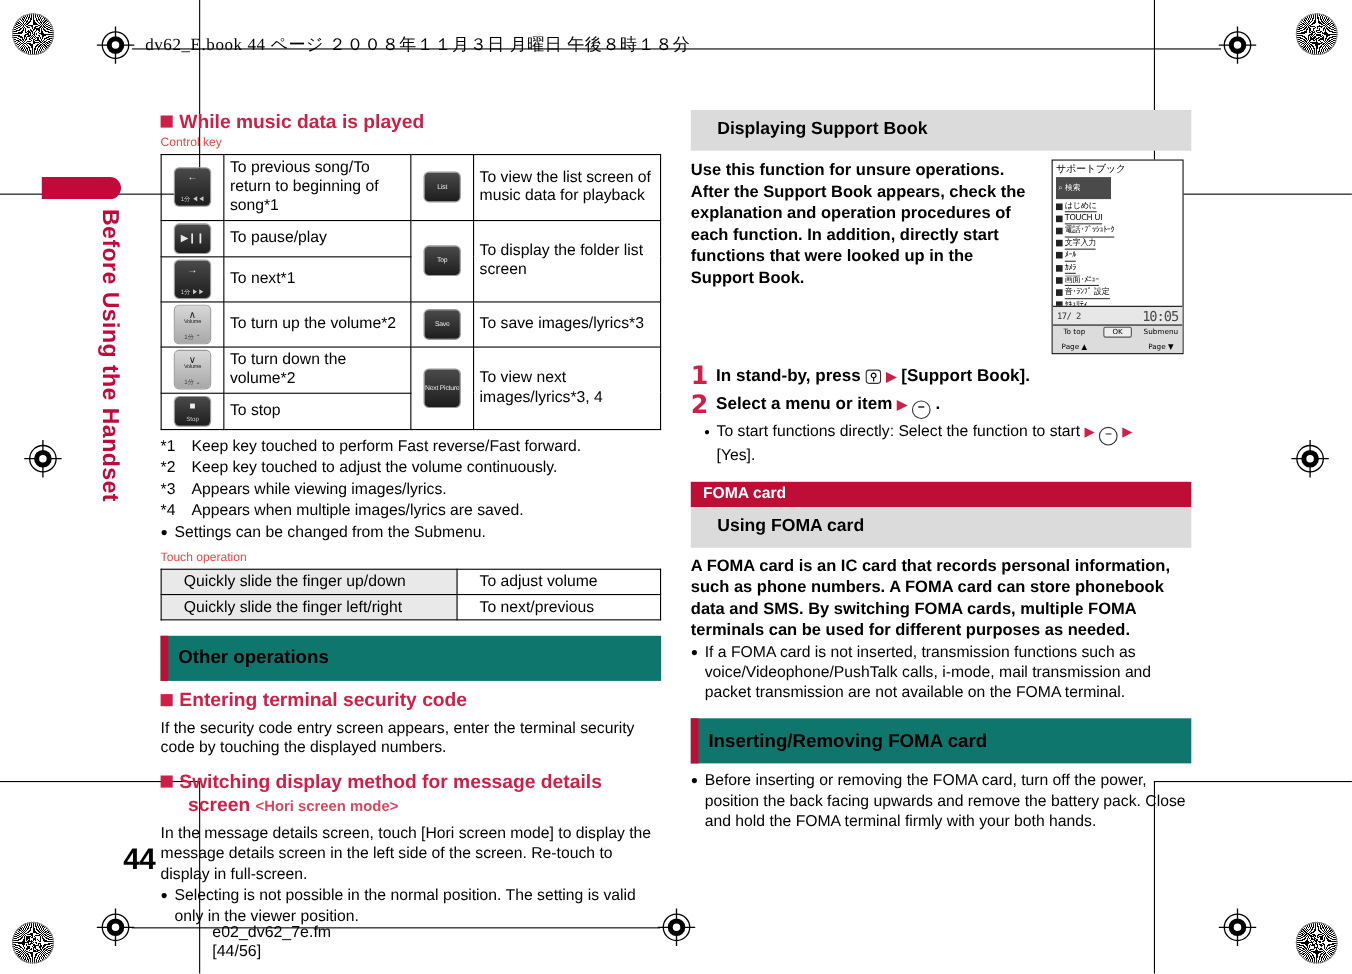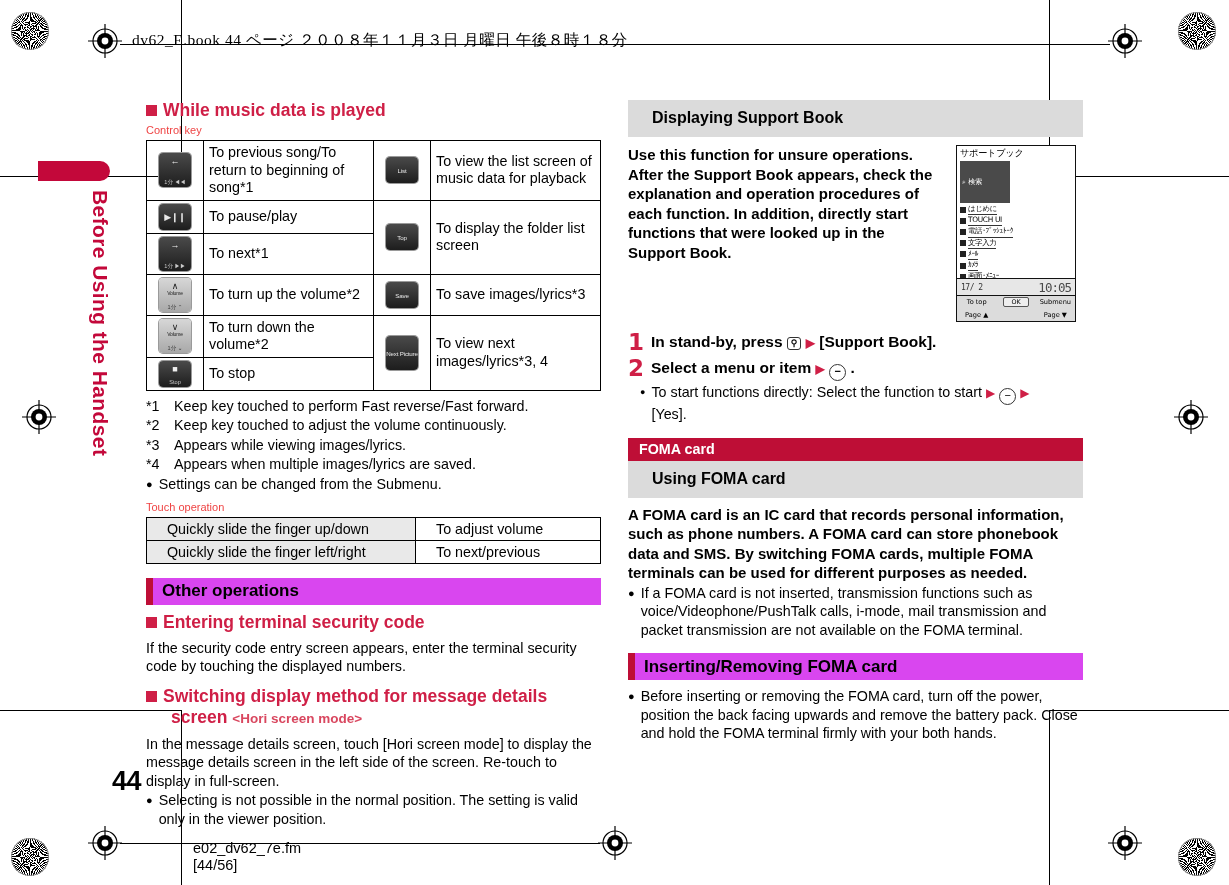--- a/index.html
+++ b/index.html
@@ -136,21 +136,21 @@
 
   
   table.touchtab { border-collapse: collapse; width: 455px; table-layout: fixed; }
   table.touchtab td {
     border: 1.4px solid #000; font-size: 14.3px; padding: 3px 20px;
   }
   table.touchtab td.shade { background: #e9e9e9; width: 228px; }
 
   
   .band-pink {
-    background: #d946ef; height: 27px; display: flex; align-items: center;
+    background: #0f766e; height: 41px; display: flex; align-items: center;
     border-left: 7px solid #BE0E36;
     font-size: 17px; font-weight: bold; padding-left: 9px;
     margin-top: 14px; margin-bottom: 7px;
   }
   .band-crimson {
     background: #BE0E36; color: #fff; font-weight: bold;
     font-size: 14.3px; padding: 2px 0 2px 11px; height: 19px;
     line-height: 19px;
   }
   .band-gray {
@@ -175,21 +175,21 @@
     font-size: 7px;
     overflow: hidden;
     flex: 0 0 auto;
   }
   .ph-title {
     font-size: 9.2px; letter-spacing: -.3px; padding: 1px 2px 0 3px;
     white-space: nowrap; font-family: "DejaVu Sans", sans-serif;
   }
   .ph-search {
     background:#4a4a4a; color:#fff; margin: 1px 2px 1px 3px;
-    font-size: 7px; padding: 16px 2px; width: 46px; white-space: nowrap;
+    font-size: 7px; padding: 5px 2px; width: 46px; white-space: nowrap;
     font-family: "DejaVu Sans", sans-serif;
   }
   .ph-item {
     display:flex; align-items:center; gap:2px;
     padding: 0 3px; line-height: 10.2px;
     font-family: "DejaVu Sans", sans-serif;
     white-space: nowrap;
   }
   .ph-item .bx { width:6px; height:6px; background:#222; flex:0 0 auto; }
   .ph-item .tx { font-size: 7.4px; border-bottom: 1px solid #333; letter-spacing:-.3px; }

